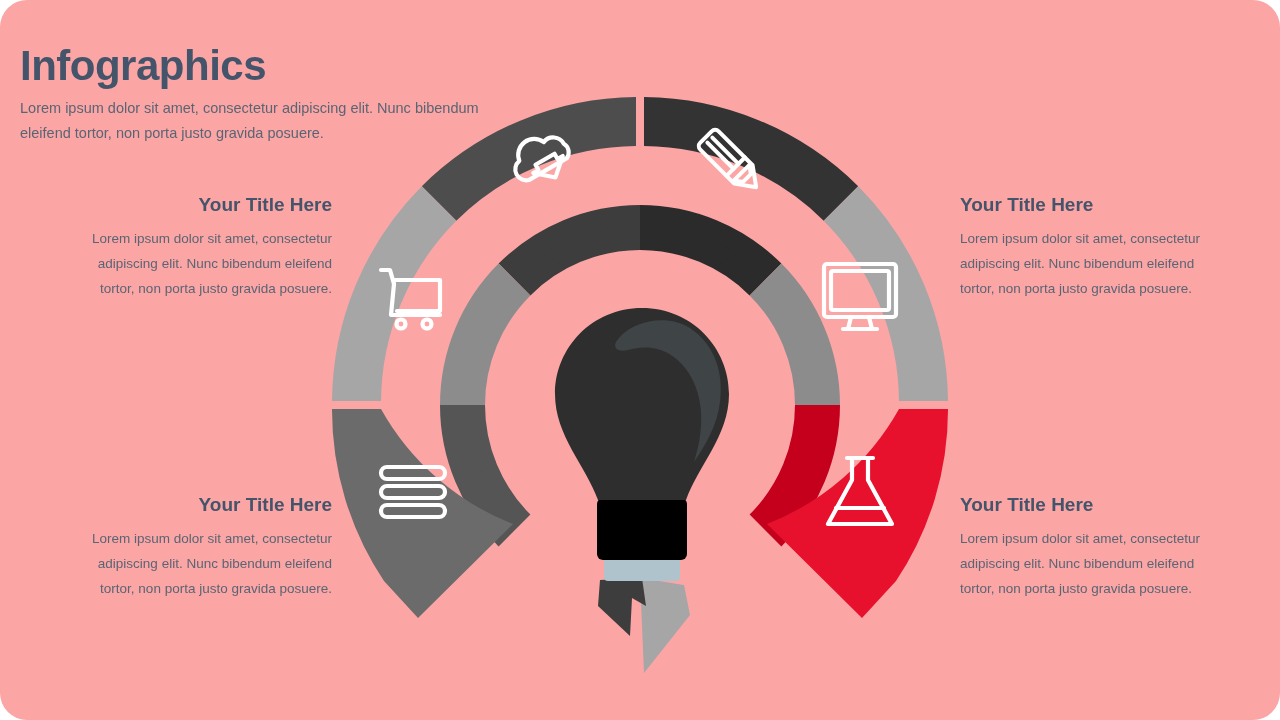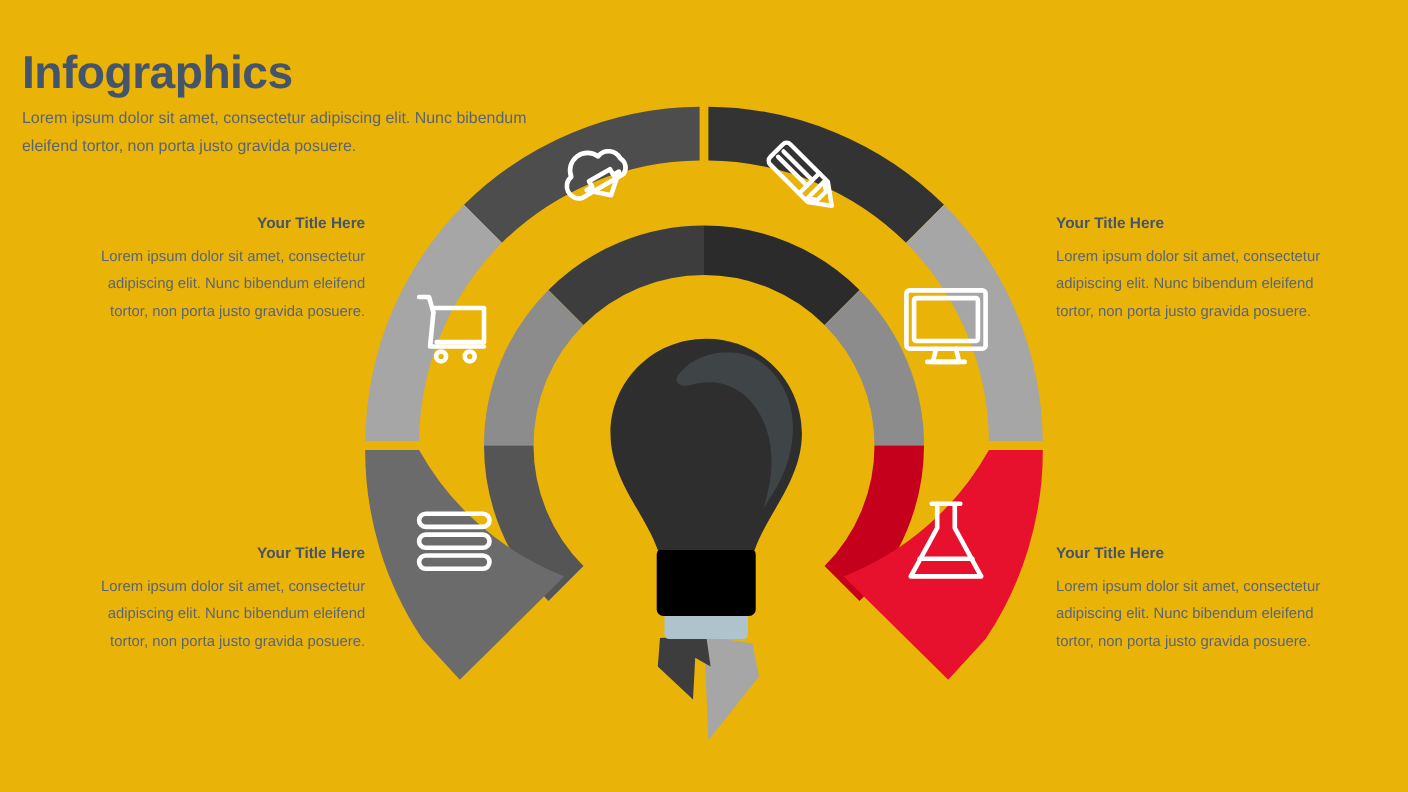--- a/index.html
+++ b/index.html
@@ -13,21 +13,22 @@
     height: 720px;
     position: relative;
     overflow: hidden;
     font-family: "Liberation Sans", sans-serif;
     -webkit-font-smoothing: antialiased;
   }
 
   #slide {
     position: absolute;
     inset: 0;
-    background: #eab308;
+    background: #fca5a5;
+    border-radius: 27px;
   }
 
   
   .header {
     position: absolute;
     left: 20px;
     top: 44px;
     width: 500px;
   }
   .header-title {
@@ -45,21 +46,21 @@
     margin: 0;
     max-width: 480px;
   }
 
   
   .callout {
     position: absolute;
     width: 272px;
   }
   .callout-title {
-    font-size: 14px;
+    font-size: 19px;
     font-weight: bold;
     color: #44546a;
     margin: 0 0 9px 0;
     line-height: 1.2;
   }
   .callout-body {
     font-size: 13.5px;
     color: #5a6574;
     line-height: 1.87;
     margin: 0;

